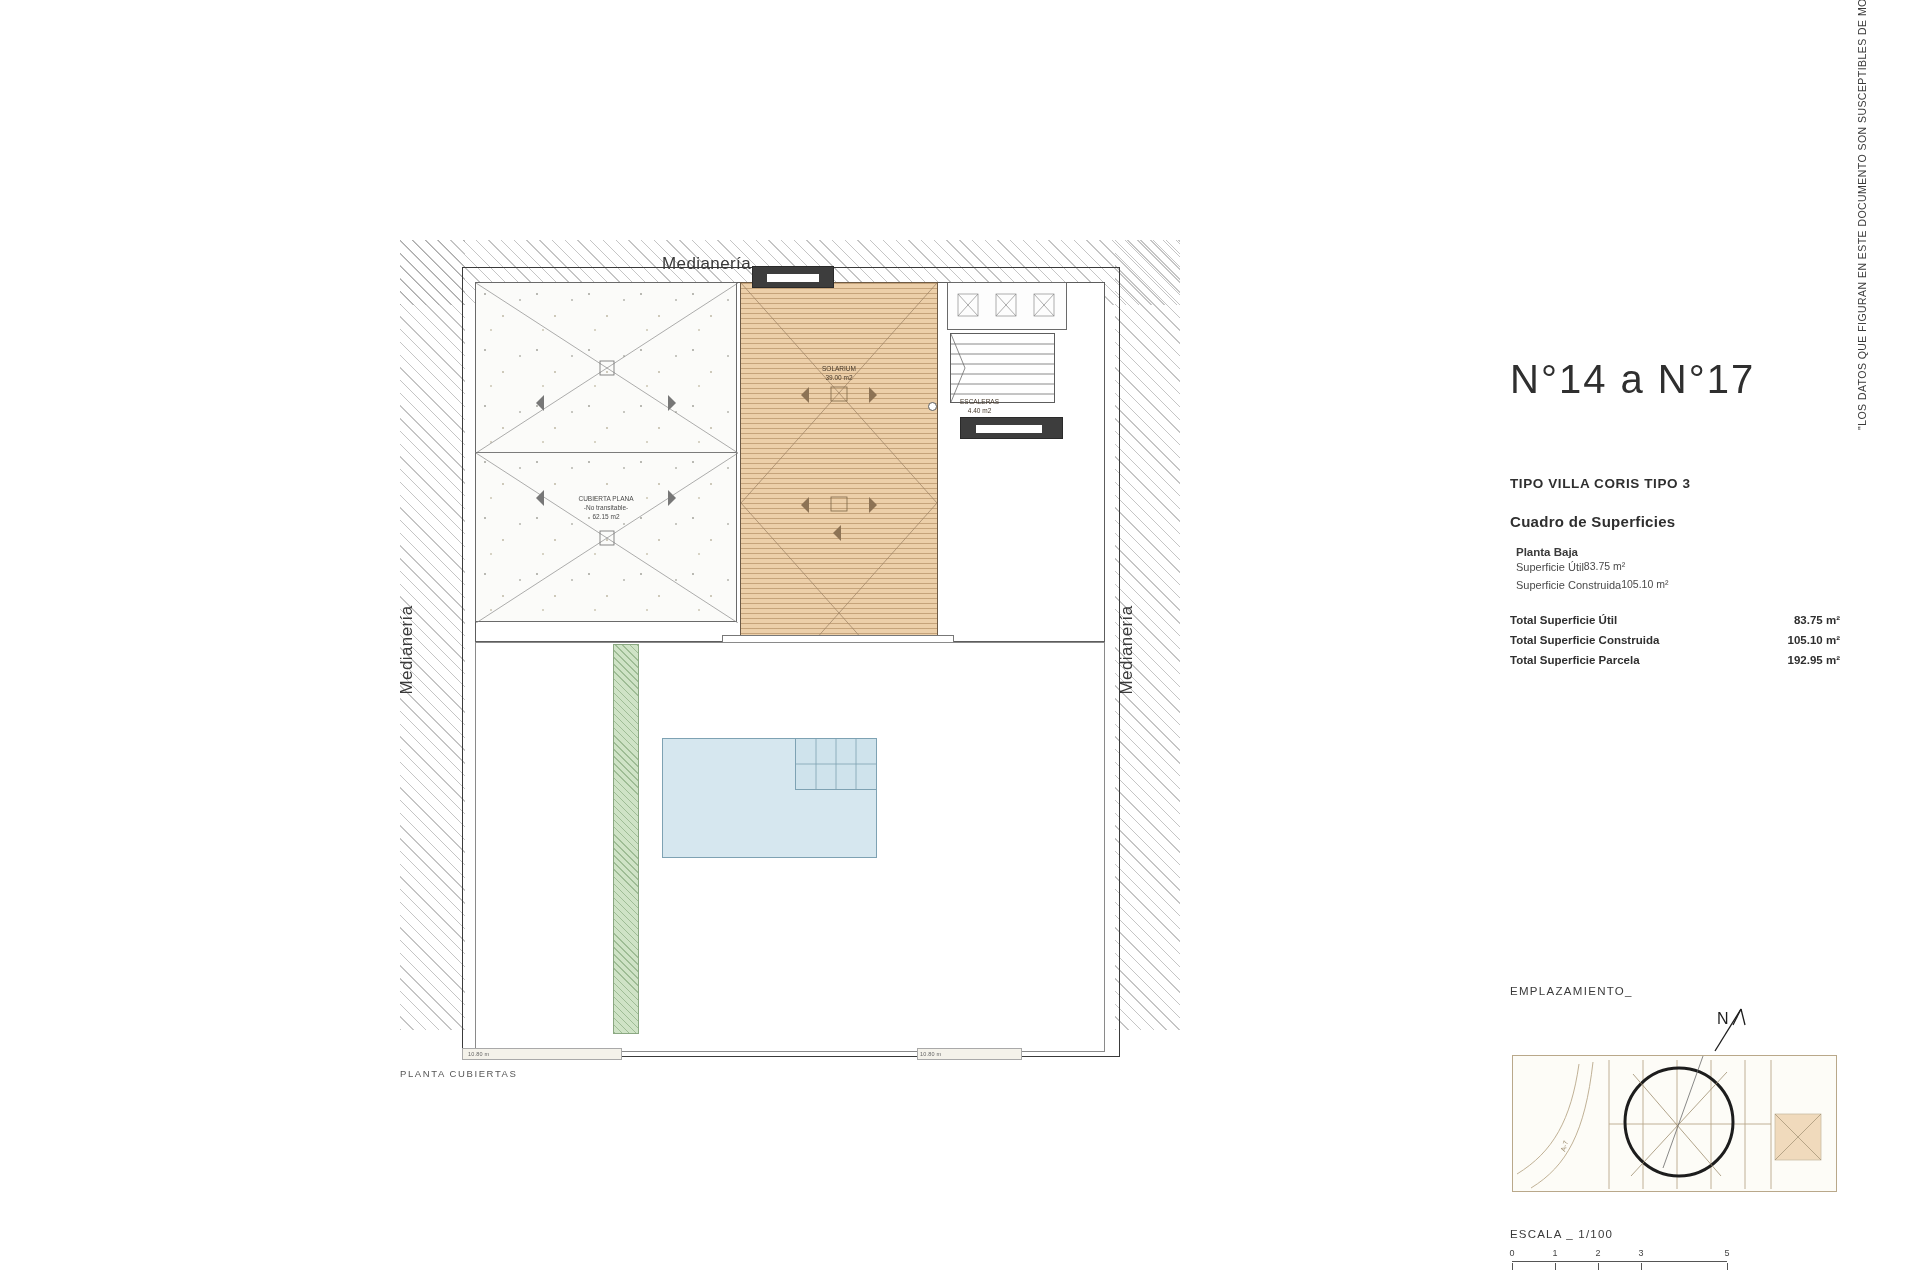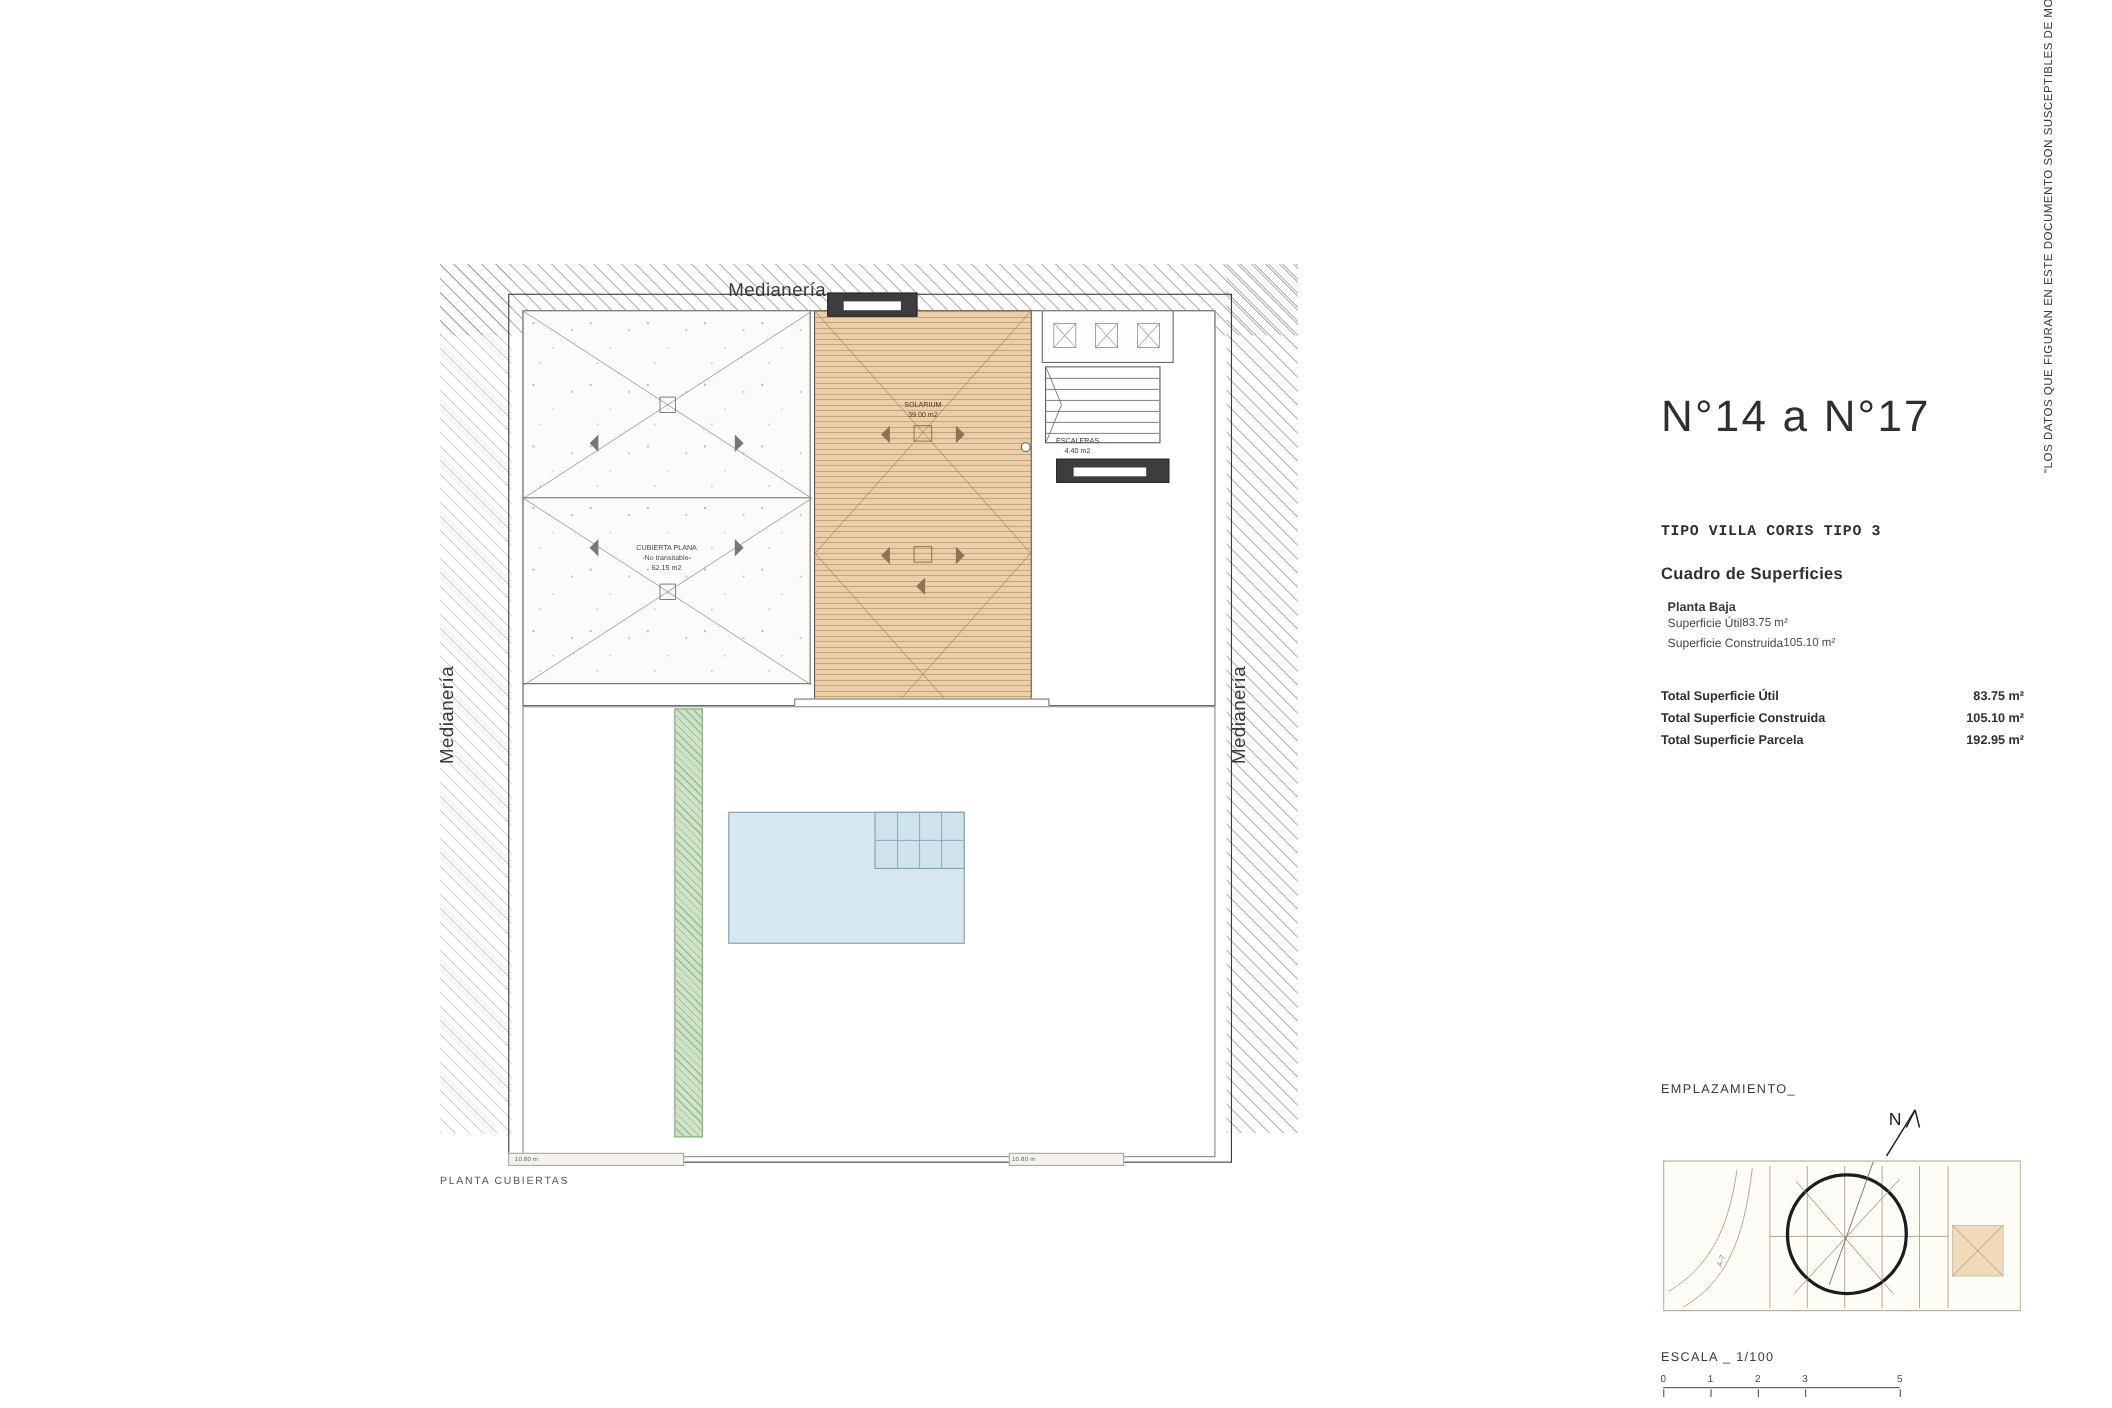--- a/index.html
+++ b/index.html
@@ -350,21 +350,20 @@
     color: #2f2f2f;
     line-height: 1.22;
     font-family: "Liberation Sans", sans-serif;
   }
   #subtitle-type {
     margin-top: 72px;
     font-size: 13.5px;
     font-weight: bold;
     letter-spacing: .6px;
     color: #2f2f2f;
-    font-family: Liberation Mono, monospace;
   }
   #cuadro-title {
     margin-top: 22px;
     font-size: 15px;
     font-weight: bold;
     letter-spacing: .3px;
     color: #2f2f2f;
   }
   #planta-baja-label {
     margin-top: 16px;
@@ -375,21 +374,21 @@
   }
   .surf-row {
     display: flex;
     justify-content: flex-start;
     margin-left: 6px;
     font-size: 11px;
     color: #4a4a4a;
     line-height: 1.65;
   }
   .surf-row .val { font-size: 10.5px; }
-  .totals { margin-top: 29px; }
+  .totals { margin-top: 16px; }
   .total-row {
     display: flex;
     justify-content: space-between;
     font-size: 11.5px;
     font-weight: bold;
     color: #2f2f2f;
     line-height: 1.75;
   }
 
   

